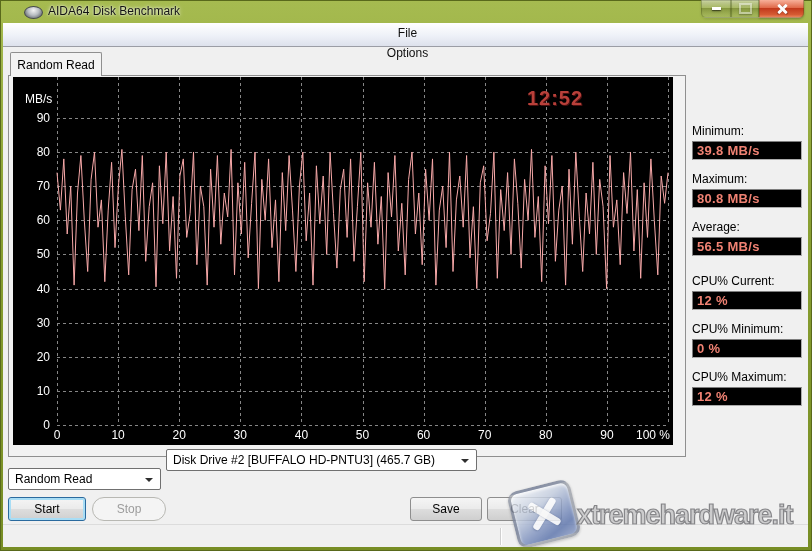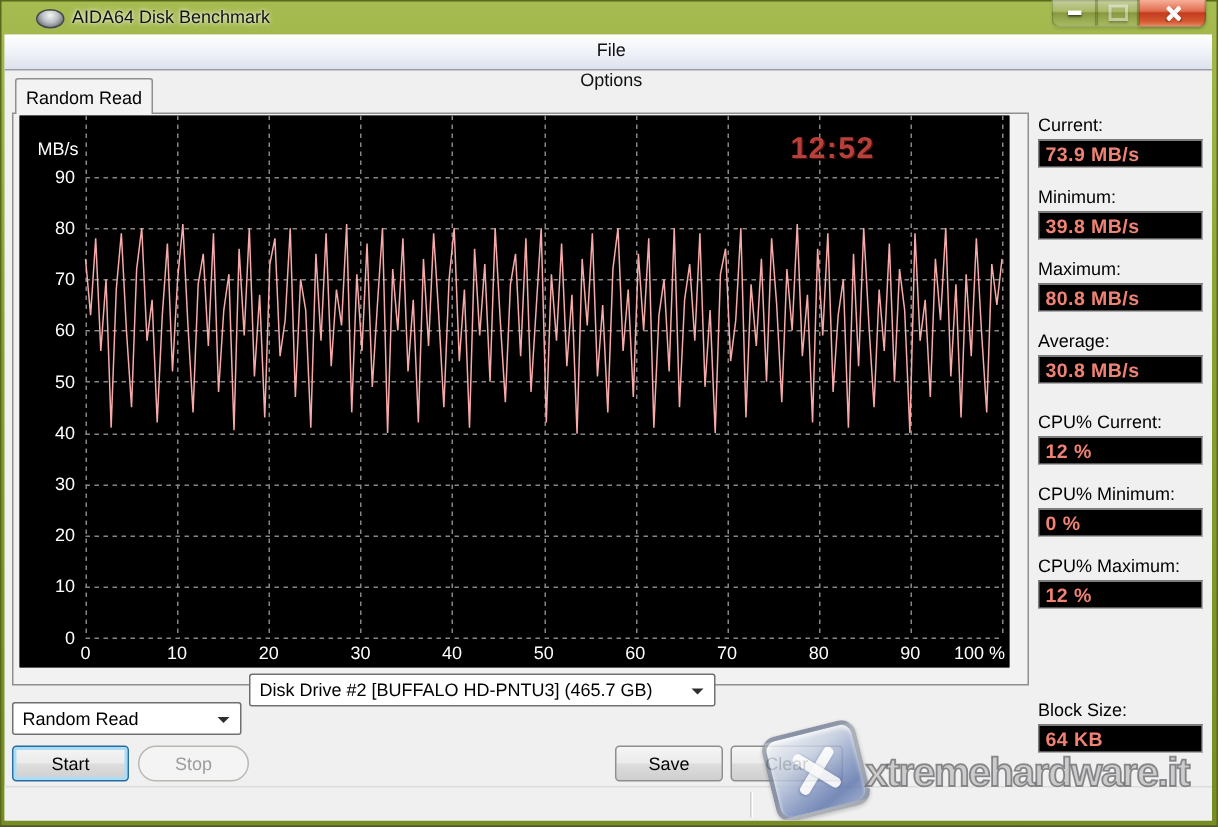--- a/index.html
+++ b/index.html
@@ -162,51 +162,43 @@
             <text x="532.8" y="362" text-anchor="middle">80</text>
             <text x="593.9" y="362" text-anchor="middle">90</text>
             <text x="657" y="362" text-anchor="end">100 %</text>
             <text x="12" y="26">MB/s</text>
           </g>
           <polyline points="44.0,95.6 47.4,133.1 50.8,81.9 54.2,157.0 57.7,109.2 61.1,208.1 64.5,116.0 67.9,78.5 71.3,143.3 74.7,194.5 78.1,102.4 81.5,75.1 85.0,150.2 88.4,122.9 91.8,204.7 95.2,133.1 98.6,85.3 102.0,170.6 105.4,109.2 108.9,72.4 112.3,139.9 115.7,197.9 119.1,112.6 122.5,92.2 125.9,153.6 129.3,78.5 132.7,184.3 136.2,129.7 139.6,105.8 143.0,209.8 146.4,88.8 149.8,146.7 153.2,75.1 156.6,174.0 160.1,119.5 163.5,201.3 166.9,99.0 170.3,81.9 173.7,160.4 177.1,136.5 180.5,75.1 183.9,187.7 187.4,109.2 190.8,129.7 194.2,208.1 197.6,92.2 201.0,150.2 204.4,78.5 207.8,167.2 211.3,116.0 214.7,139.9 218.1,72.4 221.5,197.9 224.9,105.8 228.3,157.0 231.7,85.3 235.2,180.9 238.6,126.3 242.0,75.1 245.4,211.6 248.8,102.4 252.2,143.3 255.6,81.9 259.0,170.6 262.5,122.9 265.9,204.7 269.3,95.6 272.7,153.6 276.1,78.5 279.5,133.1 282.9,194.5 286.4,109.2 289.8,75.1 293.2,163.8 296.6,116.0 300.0,208.1 303.4,88.8 306.8,146.7 310.2,99.0 313.7,177.4 317.1,75.1 320.5,136.5 323.9,191.1 327.3,112.6 330.7,92.2 334.1,160.4 337.6,81.9 341.0,184.3 344.4,129.7 347.8,75.1 351.2,204.7 354.6,105.8 358.0,150.2 361.4,85.3 364.9,167.2 368.3,119.5 371.7,212.2 375.1,95.6 378.5,139.9 381.9,78.5 385.3,174.0 388.8,126.3 392.2,197.9 395.6,102.4 399.0,75.1 402.4,157.0 405.8,116.0 409.2,187.7 412.6,92.2 416.1,143.3 419.5,81.9 422.9,208.1 426.3,133.1 429.7,109.2 433.1,170.6 436.5,75.1 440.0,194.5 443.4,122.9 446.8,99.0 450.2,150.2 453.6,78.5 457.0,180.9 460.4,129.7 463.8,211.6 467.3,105.8 470.7,88.8 474.1,163.8 477.5,136.5 480.9,75.1 484.3,201.3 487.7,112.6 491.2,153.6 494.6,95.6 498.0,177.4 501.4,81.9 504.8,126.3 508.2,191.1 511.6,102.4 515.1,143.3 518.5,72.4 521.9,160.4 525.3,119.5 528.7,204.7 532.1,88.8 535.5,146.7 538.9,78.5 542.4,184.3 545.8,133.1 549.2,109.2 552.6,208.1 556.0,92.2 559.4,167.2 562.8,75.1 566.3,139.9 569.7,194.5 573.1,116.0 576.5,157.0 579.9,85.3 583.3,177.4 586.7,102.4 590.1,129.7 593.6,211.6 597.0,78.5 600.4,150.2 603.8,122.9 607.2,187.7 610.6,95.6 614.0,136.5 617.5,75.1 620.9,174.0 624.3,112.6 627.7,201.3 631.1,105.8 634.5,160.4 637.9,81.9 641.3,143.3 644.8,197.9 648.2,99.0 651.6,126.3 655.0,95.6" fill="none" stroke="#f8a9a9" stroke-width="1"></polyline>
           <text x="542" y="28" text-anchor="middle" fill="#b8403a" class="chart-time">12:52</text>
         </svg>
     </div>
 
-    <div class="stat" style="top:53px">
-      <div class="lbl">Current:</div>
-      <div class="val">73.9 MB/s</div>
-    </div>
     <div class="stat" style="top:101px">
       <div class="lbl">Minimum:</div>
       <div class="val">39.8 MB/s</div>
     </div>
     <div class="stat" style="top:149px">
       <div class="lbl">Maximum:</div>
       <div class="val">80.8 MB/s</div>
     </div>
     <div class="stat" style="top:197px">
       <div class="lbl">Average:</div>
-      <div class="val">30.8 MB/s</div>
+      <div class="val">56.5 MB/s</div>
     </div>
     <div class="stat" style="top:251px">
       <div class="lbl">CPU% Current:</div>
       <div class="val">12 %</div>
     </div>
     <div class="stat" style="top:299px">
       <div class="lbl">CPU% Minimum:</div>
       <div class="val">0 %</div>
     </div>
     <div class="stat" style="top:347px">
       <div class="lbl">CPU% Maximum:</div>
       <div class="val">12 %</div>
-    </div>
-    <div class="stat" style="top:443px">
-      <div class="lbl">Block Size:</div>
-      <div class="val">64 KB</div>
     </div>
 
     <div class="combo" style="left:5px;top:445px;width:153px">
       <span>Random Read</span>
       <span class="arrow"></span>
     </div>
     <div class="combo" style="left:163px;top:426px;width:311px">
       <span>Disk Drive #2  [BUFFALO HD-PNTU3]  (465.7 GB)</span>
       <span class="arrow"></span>
     </div>

